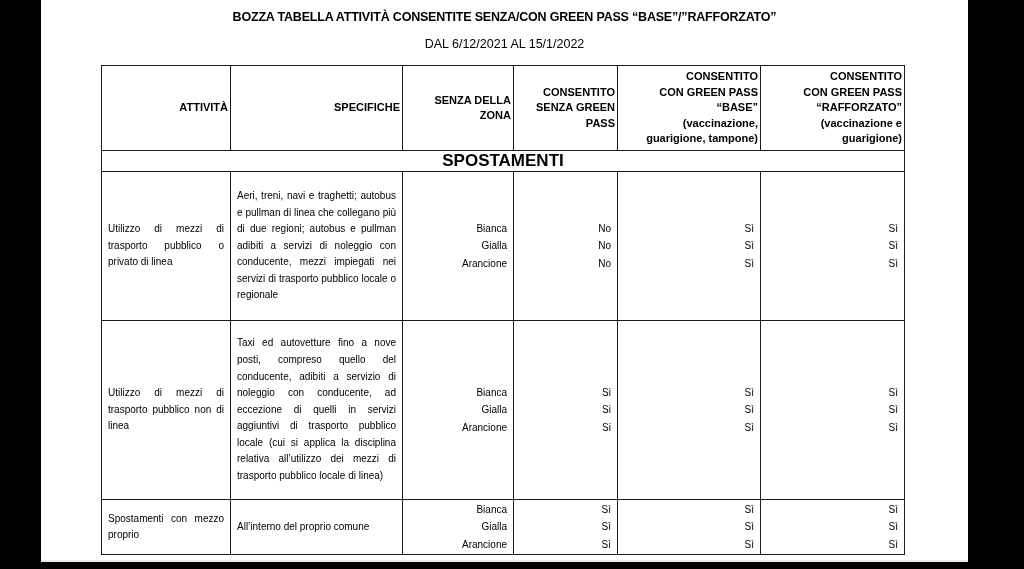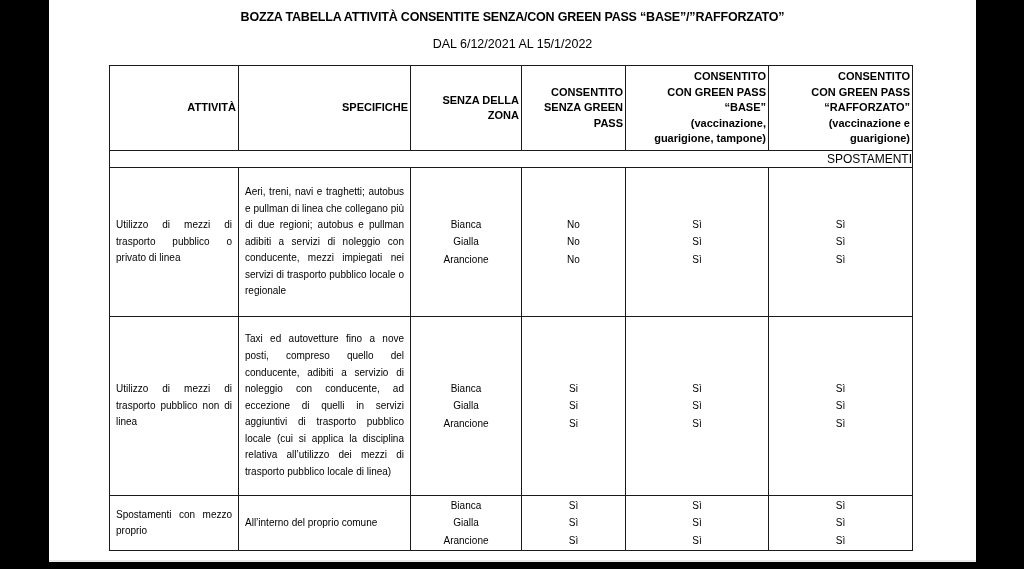--- a/index.html
+++ b/index.html
@@ -6,21 +6,21 @@
   body {
     width: 1024px; height: 569px;
     background: #000000;
     position: relative;
     overflow: hidden;
     font-family: "Liberation Sans", sans-serif;
     color: #000000;
   }
   .page {
     position: absolute;
-    left: 49px; top: 0;
+    left: 41px; top: 0;
     width: 927px; height: 560px;
     background: #ffffff;
     border-bottom: 2px solid #e9e9e9;
   }
   .doc-title {
     margin-top: 10px;
     text-align: center;
     font-weight: bold;
     font-size: 12.5px;
     letter-spacing: -0.2px;
@@ -49,43 +49,43 @@
     font-weight: bold;
     font-size: 11px;
     text-align: right;
     vertical-align: middle;
     white-space: pre-line;
     line-height: 15.5px;
     padding: 0 2px;
   }
   tr.section-row { height: 17px; }
   tr.section-row td {
-    font-weight: normal;
-    font-size: 12px;
-    text-align: right;
+    font-weight: bold;
+    font-size: 17px;
+    text-align: center;
     vertical-align: middle;
     padding: 0;
   }
   tr.row-1 { height: 149px; }
   tr.row-2 { height: 179px; }
   tr.row-3 { height: 55px; }
   td.cell-attivita {
     text-align: justify;
     vertical-align: middle;
     line-height: 16.5px;
     padding: 0 5px;
   }
   td.cell-specifiche {
     text-align: justify;
     vertical-align: middle;
     line-height: 16.6px;
     padding: 1px 6px;
   }
   td.cell-zone, td.cell-val {
-    text-align: center;
+    text-align: right;
     vertical-align: middle;
     line-height: 17.2px;
     padding: 0 2px;
   }
 </style>
 </head>
 <body>
 
 <div class="page">
   <div class="doc-title">BOZZA TABELLA ATTIVITÀ CONSENTITE SENZA/CON GREEN PASS “BASE”/”RAFFORZATO”</div>

